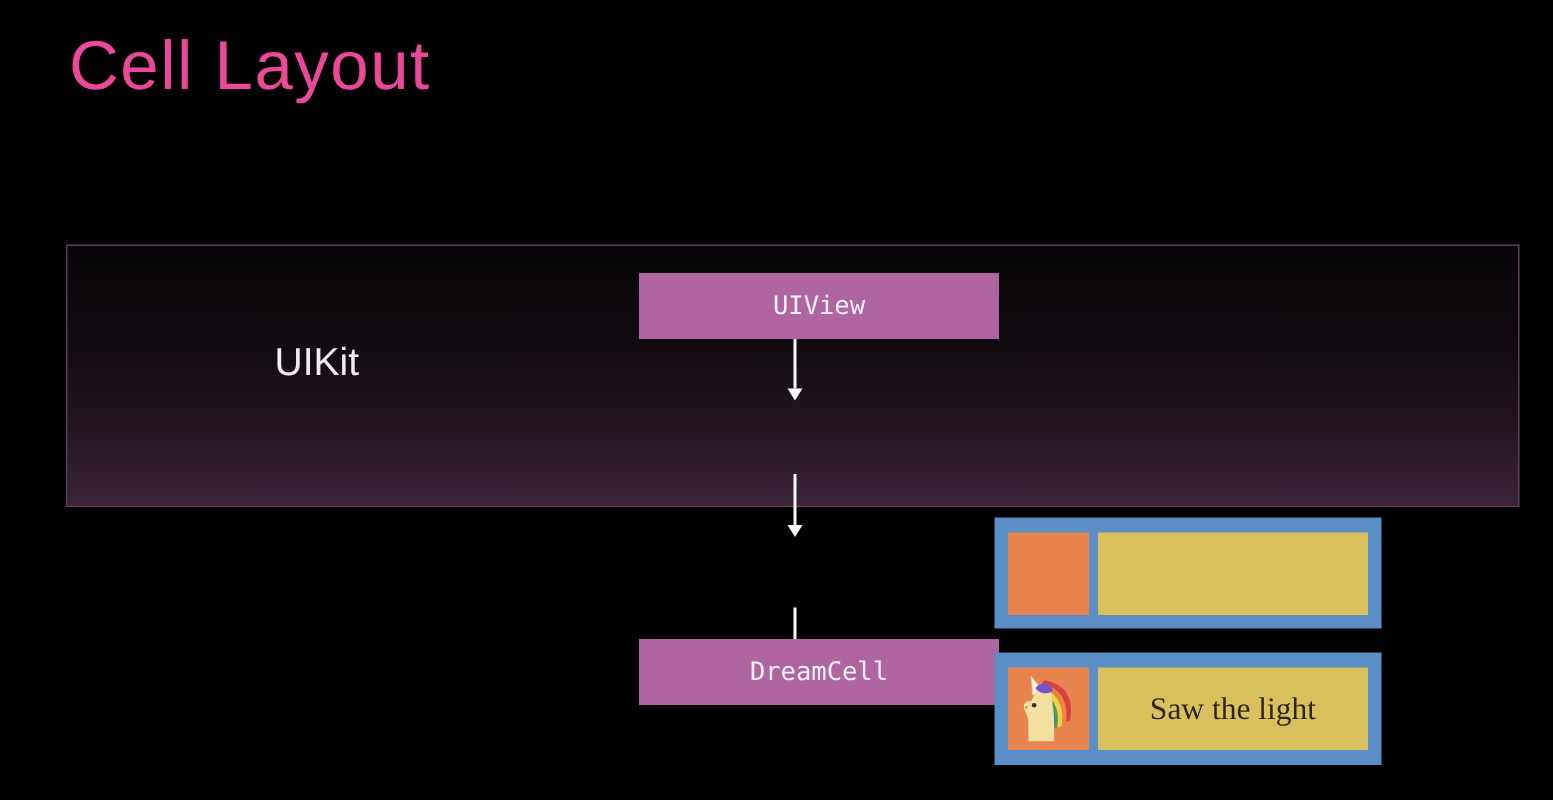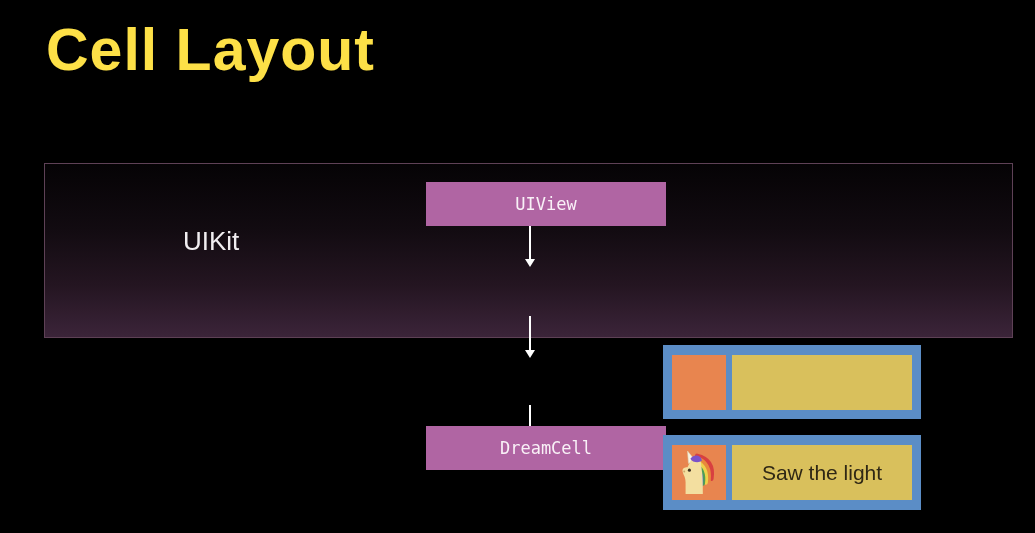--- a/index.html
+++ b/index.html
@@ -2,21 +2,21 @@
 <html style="--node-fill: #b065a3; --cell-border-blue: #5b8dc6; --decoration-orange: #e8854f; --content-yellow: #d9c05c; --region-bottom-purple: #3b2439;"><head>
 <meta charset="utf-8">
 <style>
   html,body{margin:0;padding:0;background:#000;}
   .slide{
     position:relative;width:1035px;height:533px;background:#000;overflow:hidden;
     font-family:"Liberation Sans",sans-serif;
   }
   .title{
     position:absolute;left:46px;top:16px;margin:0;
-    font-size:59px;font-weight:700;letter-spacing:1px;color:#fde047;
+    font-size:46px;font-weight:400;letter-spacing:1px;color:#ec4899;
   }
   .uikit-region{
     position:absolute;left:44px;top:163px;width:967px;height:173px;
     border:1px solid #5e4156;
     background:linear-gradient(180deg,#050305 0%,#120b11 38%,#241521 70%,#3b2439 100%);
   }
   .uikit-label{
     position:absolute;left:138px;top:62px;
     font-size:26px;color:#f1eef1;
   }
@@ -35,21 +35,21 @@
   .arrow::after{
     content:"";position:absolute;left:-4px;bottom:-8px;width:0;height:0;
     border:5px solid transparent;border-top:8px solid #fff;border-bottom:none;
   }
   .arrow-1{top:226px;height:33px}
   .arrow-2{top:316px;height:34px}
   .arrow-3{top:405px;height:33px}
   .preview-cell{
     position:absolute;left:663px;width:258px;
     background:var(--cell-border-blue,#5b8dc6);
-    box-sizing:border-box;display:flex;align-items:center;gap:6px;padding:0 9px;
+    box-sizing:border-box;display:flex;align-items:center;gap:6px;padding:0 9px;font-family:Liberation Serif, serif;
   }
   .preview-1{top:345px;height:74px}
   .preview-2{top:435px;height:75px}
   .decoration{
     width:54px;height:55px;background:var(--decoration-orange,#e8854f);
     flex:none;display:flex;align-items:center;justify-content:center;overflow:hidden;
   }
   .content{
     flex:1;height:55px;background:var(--content-yellow,#d9c05c);
     display:flex;align-items:center;justify-content:center;

